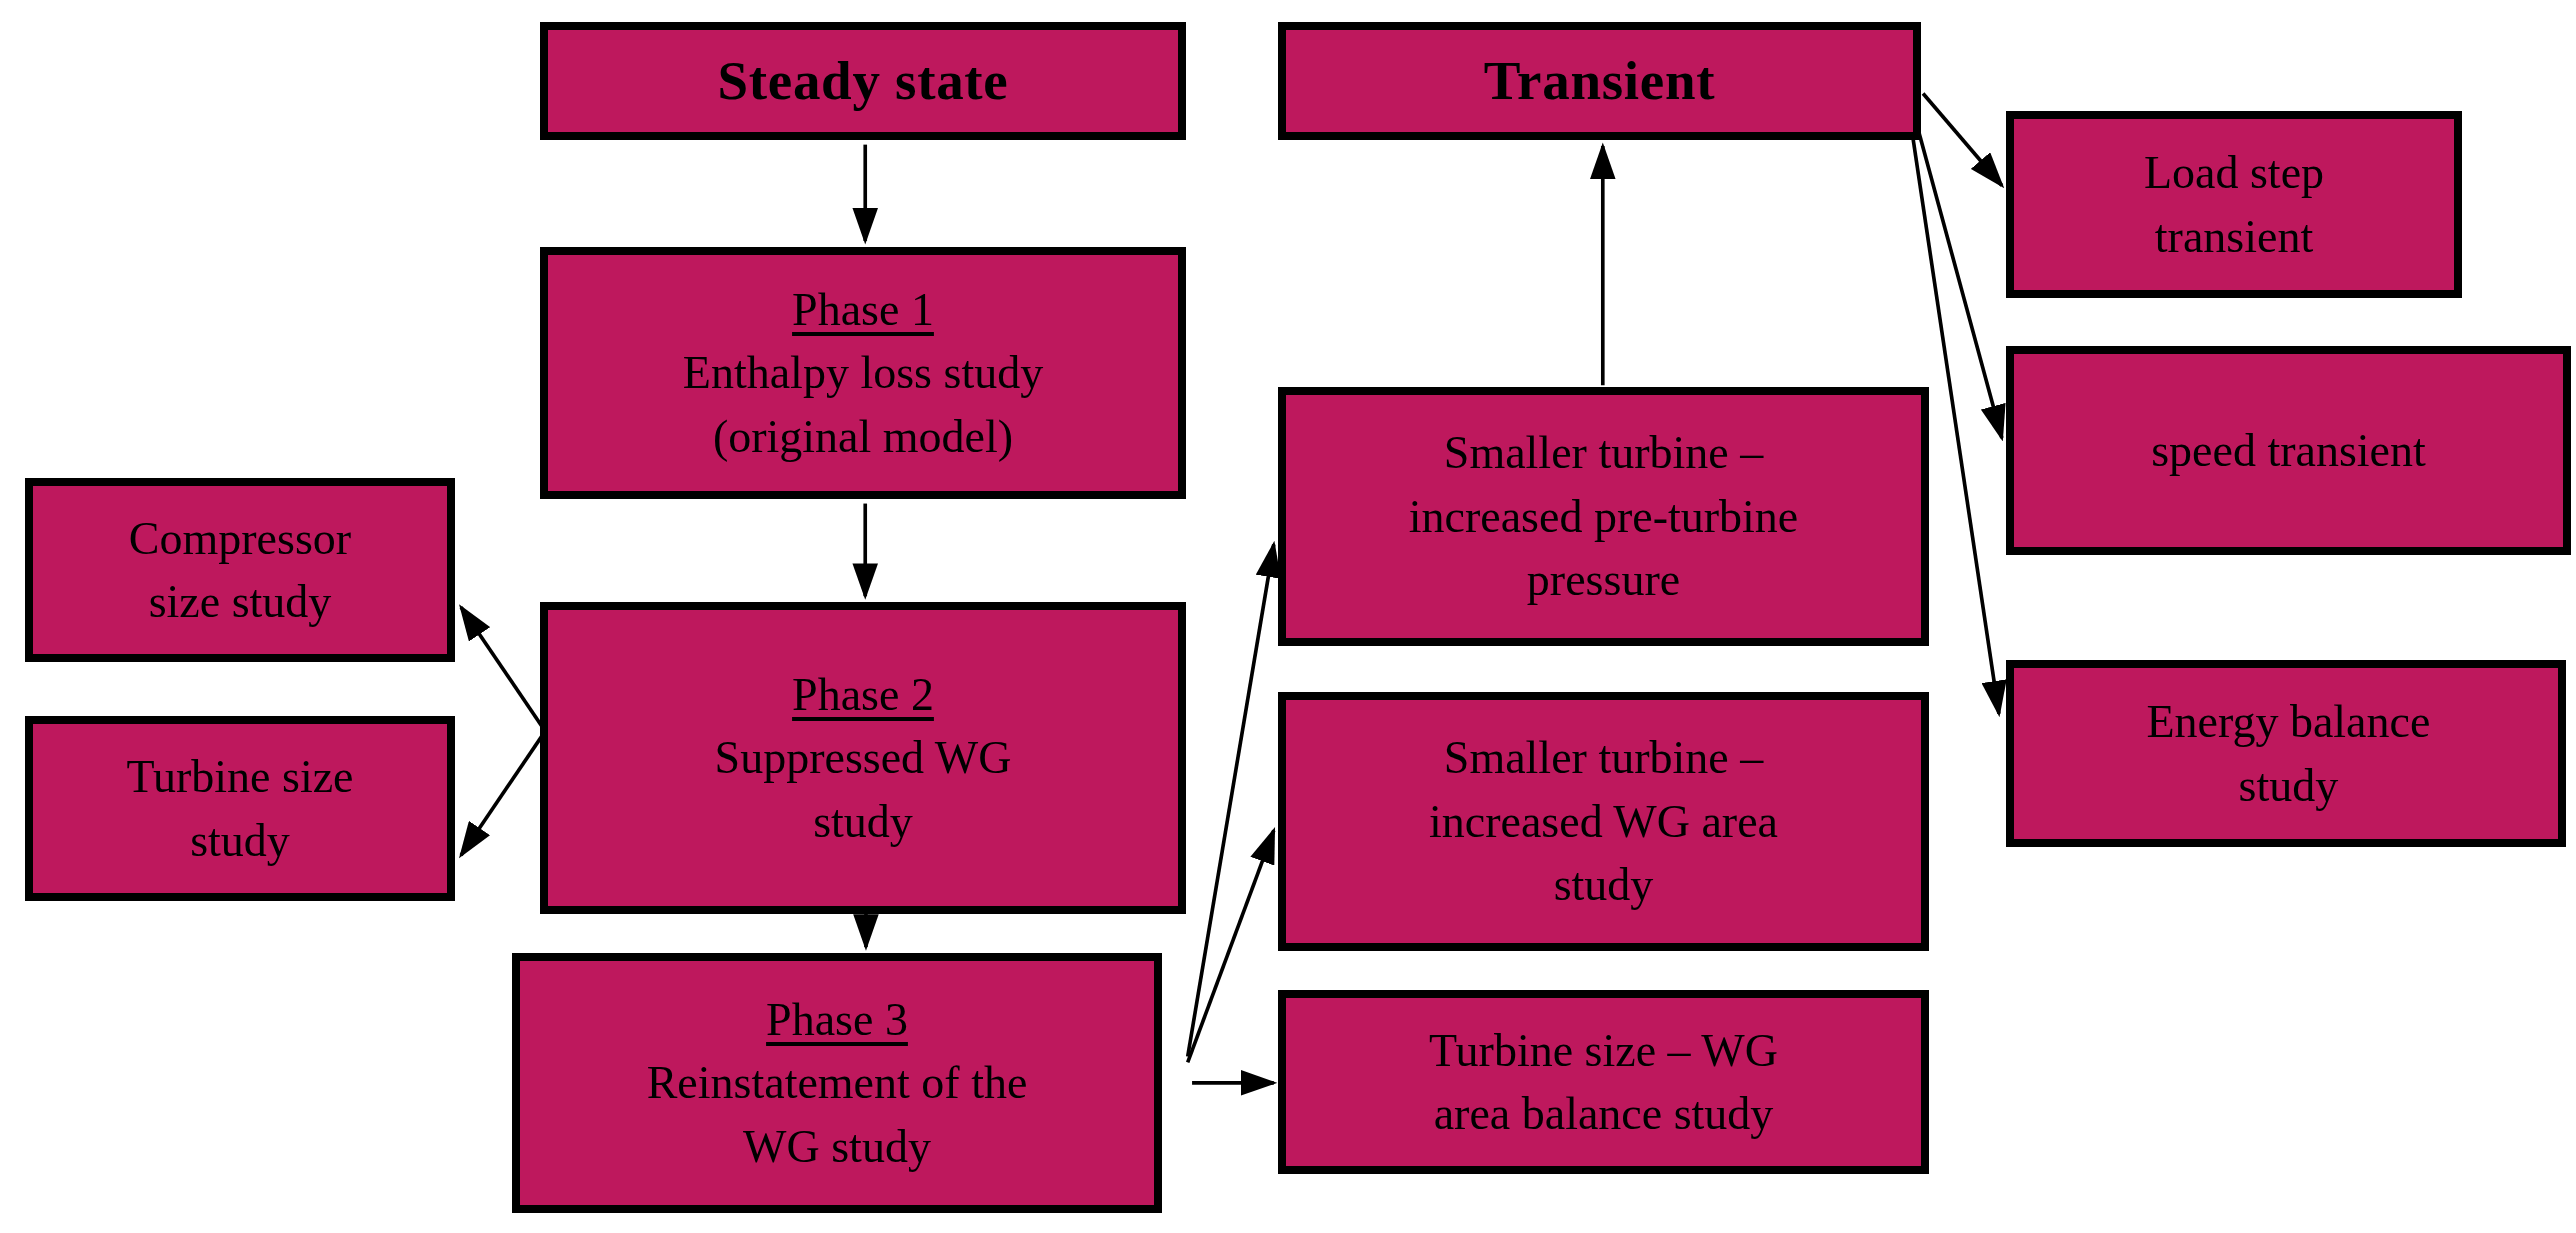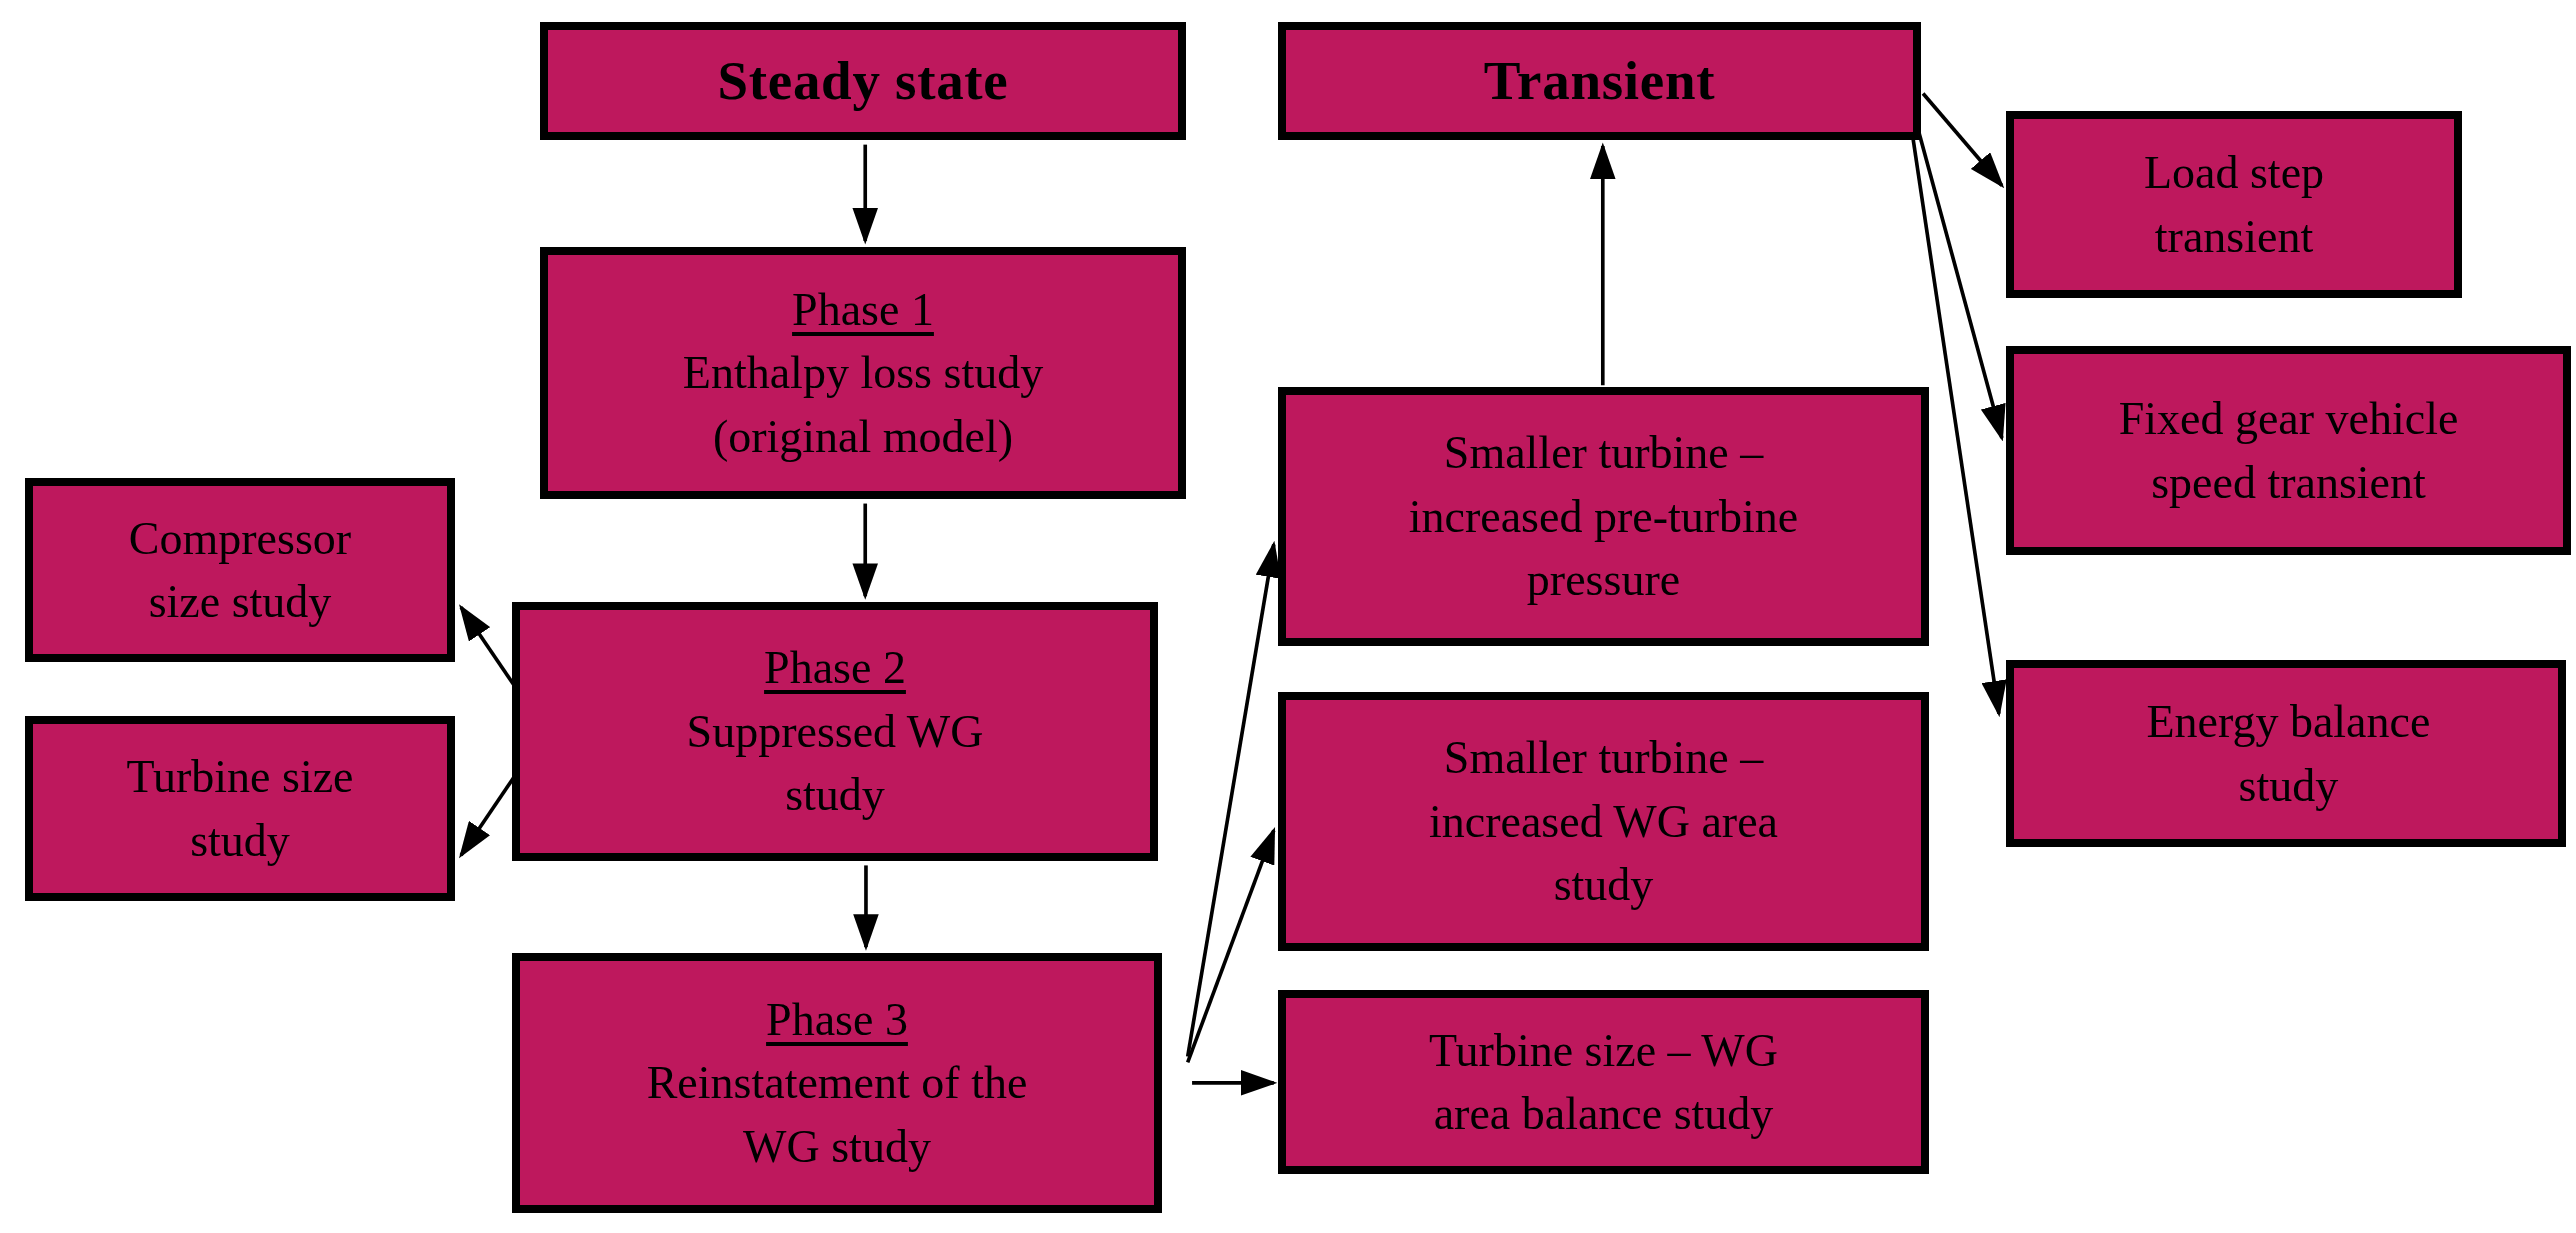--- a/index.html
+++ b/index.html
@@ -82,21 +82,21 @@
         <span class="node-line">Steady state</span>
       </div>
       <div class="node header" style="left: 1278px; top: 22px; width: 643px; height: 118px;">
         <span class="node-line">Transient</span>
       </div>
       <div class="node" style="left: 540px; top: 247px; width: 646px; height: 252px;">
         <span class="node-title">Phase 1</span>
         <span class="node-line">Enthalpy loss study</span>
         <span class="node-line">(original model)</span>
       </div>
-      <div class="node" style="left: 512px; top: 602px; width: 646px; height: 259px;">
+      <div class="node" style="left: 540px; top: 602px; width: 646px; height: 312px;">
         <span class="node-title">Phase 2</span>
         <span class="node-line">Suppressed WG</span>
         <span class="node-line">study</span>
       </div>
       <div class="node" style="left: 512px; top: 953px; width: 650px; height: 260px;">
         <span class="node-title">Phase 3</span>
         <span class="node-line">Reinstatement of the</span>
         <span class="node-line">WG study</span>
       </div>
       <div class="node" style="left: 25px; top: 478px; width: 430px; height: 184px;">
@@ -119,21 +119,20 @@
       </div>
       <div class="node" style="left: 1278px; top: 990px; width: 651px; height: 184px;">
         <span class="node-line">Turbine size – WG</span>
         <span class="node-line">area balance study</span>
       </div>
       <div class="node" style="left: 2006px; top: 111px; width: 456px; height: 187px;">
         <span class="node-line">Load step</span>
         <span class="node-line">transient</span>
       </div>
       <div class="node" style="left: 2006px; top: 346px; width: 565px; height: 209px;">
-        <span class="node-line">Fixed gear vehicle</span>
         <span class="node-line">speed transient</span>
       </div>
       <div class="node" style="left: 2006px; top: 660px; width: 560px; height: 187px; padding-left: 12px;">
         <span class="node-line">Energy balance</span>
         <span class="node-line">study</span>
       </div>
     </div>
 </div>
 
 

